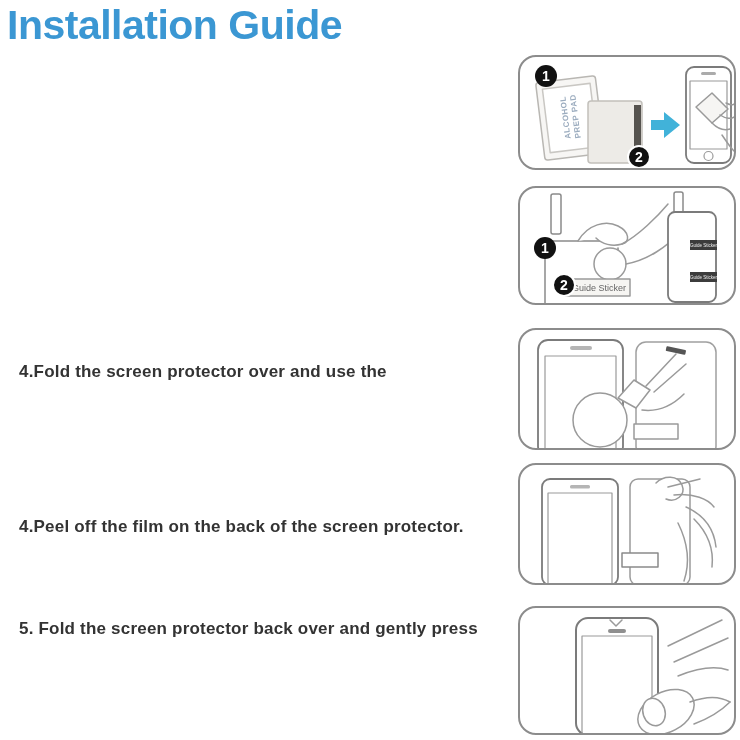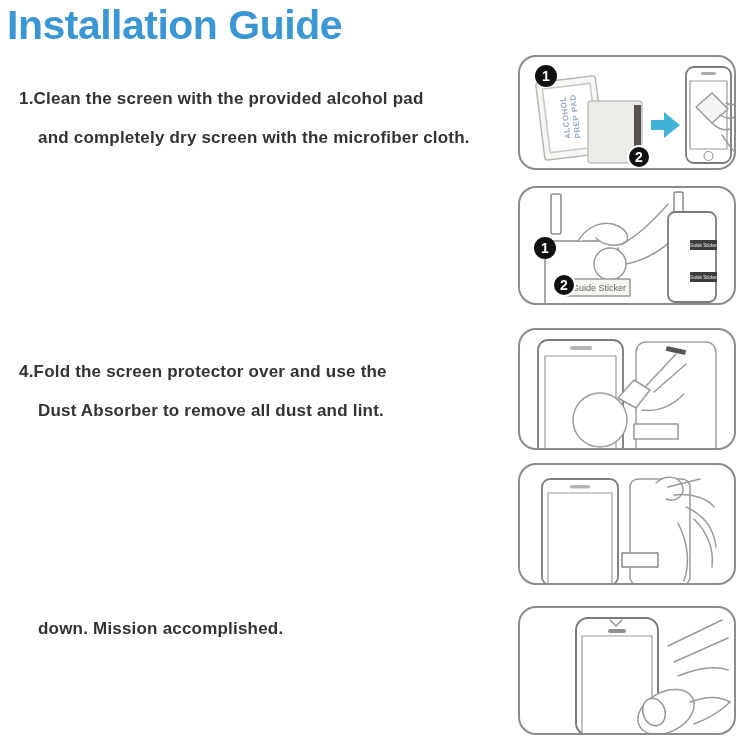--- a/index.html
+++ b/index.html
@@ -38,34 +38,32 @@
   .lbl-txt{font-family:"Liberation Sans",sans-serif;font-size:9px;fill:#666666;}
   .tiny-txt{font-family:"Liberation Sans",sans-serif;font-size:4.5px;fill:#eeeeee;}
 </style>
 </head>
 <body>
 
 <div class="page">
 
   <h1 class="title">Installation Guide</h1>
 
-  <div class="step s1">
-    <div class="line">1.Clean the screen with the provided alcohol pad</div>
-    <div class="line indent">and completely dry screen with the microfiber cloth.</div>
-  </div>
 
 
   <div class="step s3">
     <div class="line">4.Fold the screen protector over and use the</div>
-    <div class="line indent">Dust Absorber to remove all dust and lint.</div>
-  </div>
-
+  </div>
+
+  <div class="step s4">
+    <div class="line">4.Peel off the film on the back of the screen protector.</div>
+  </div>
 
   <div class="step s5">
-    <div class="line indent">down. Mission accomplished.</div>
+    <div class="line">5. Fold the screen protector back over and gently press</div>
   </div>
 
   <div class="illu i1">
     <svg viewBox="0 0 214 111">
       <g class="sketch">
 
         <g transform="rotate(-7 50 60)">
           <rect x="20" y="22" width="60" height="78" rx="3" fill="#f7f6f4" stroke="#b9b7b3"></rect>
           <rect x="26" y="29" width="48" height="64" fill="#ffffff" stroke="#c9c7c3"></rect>
         </g>

